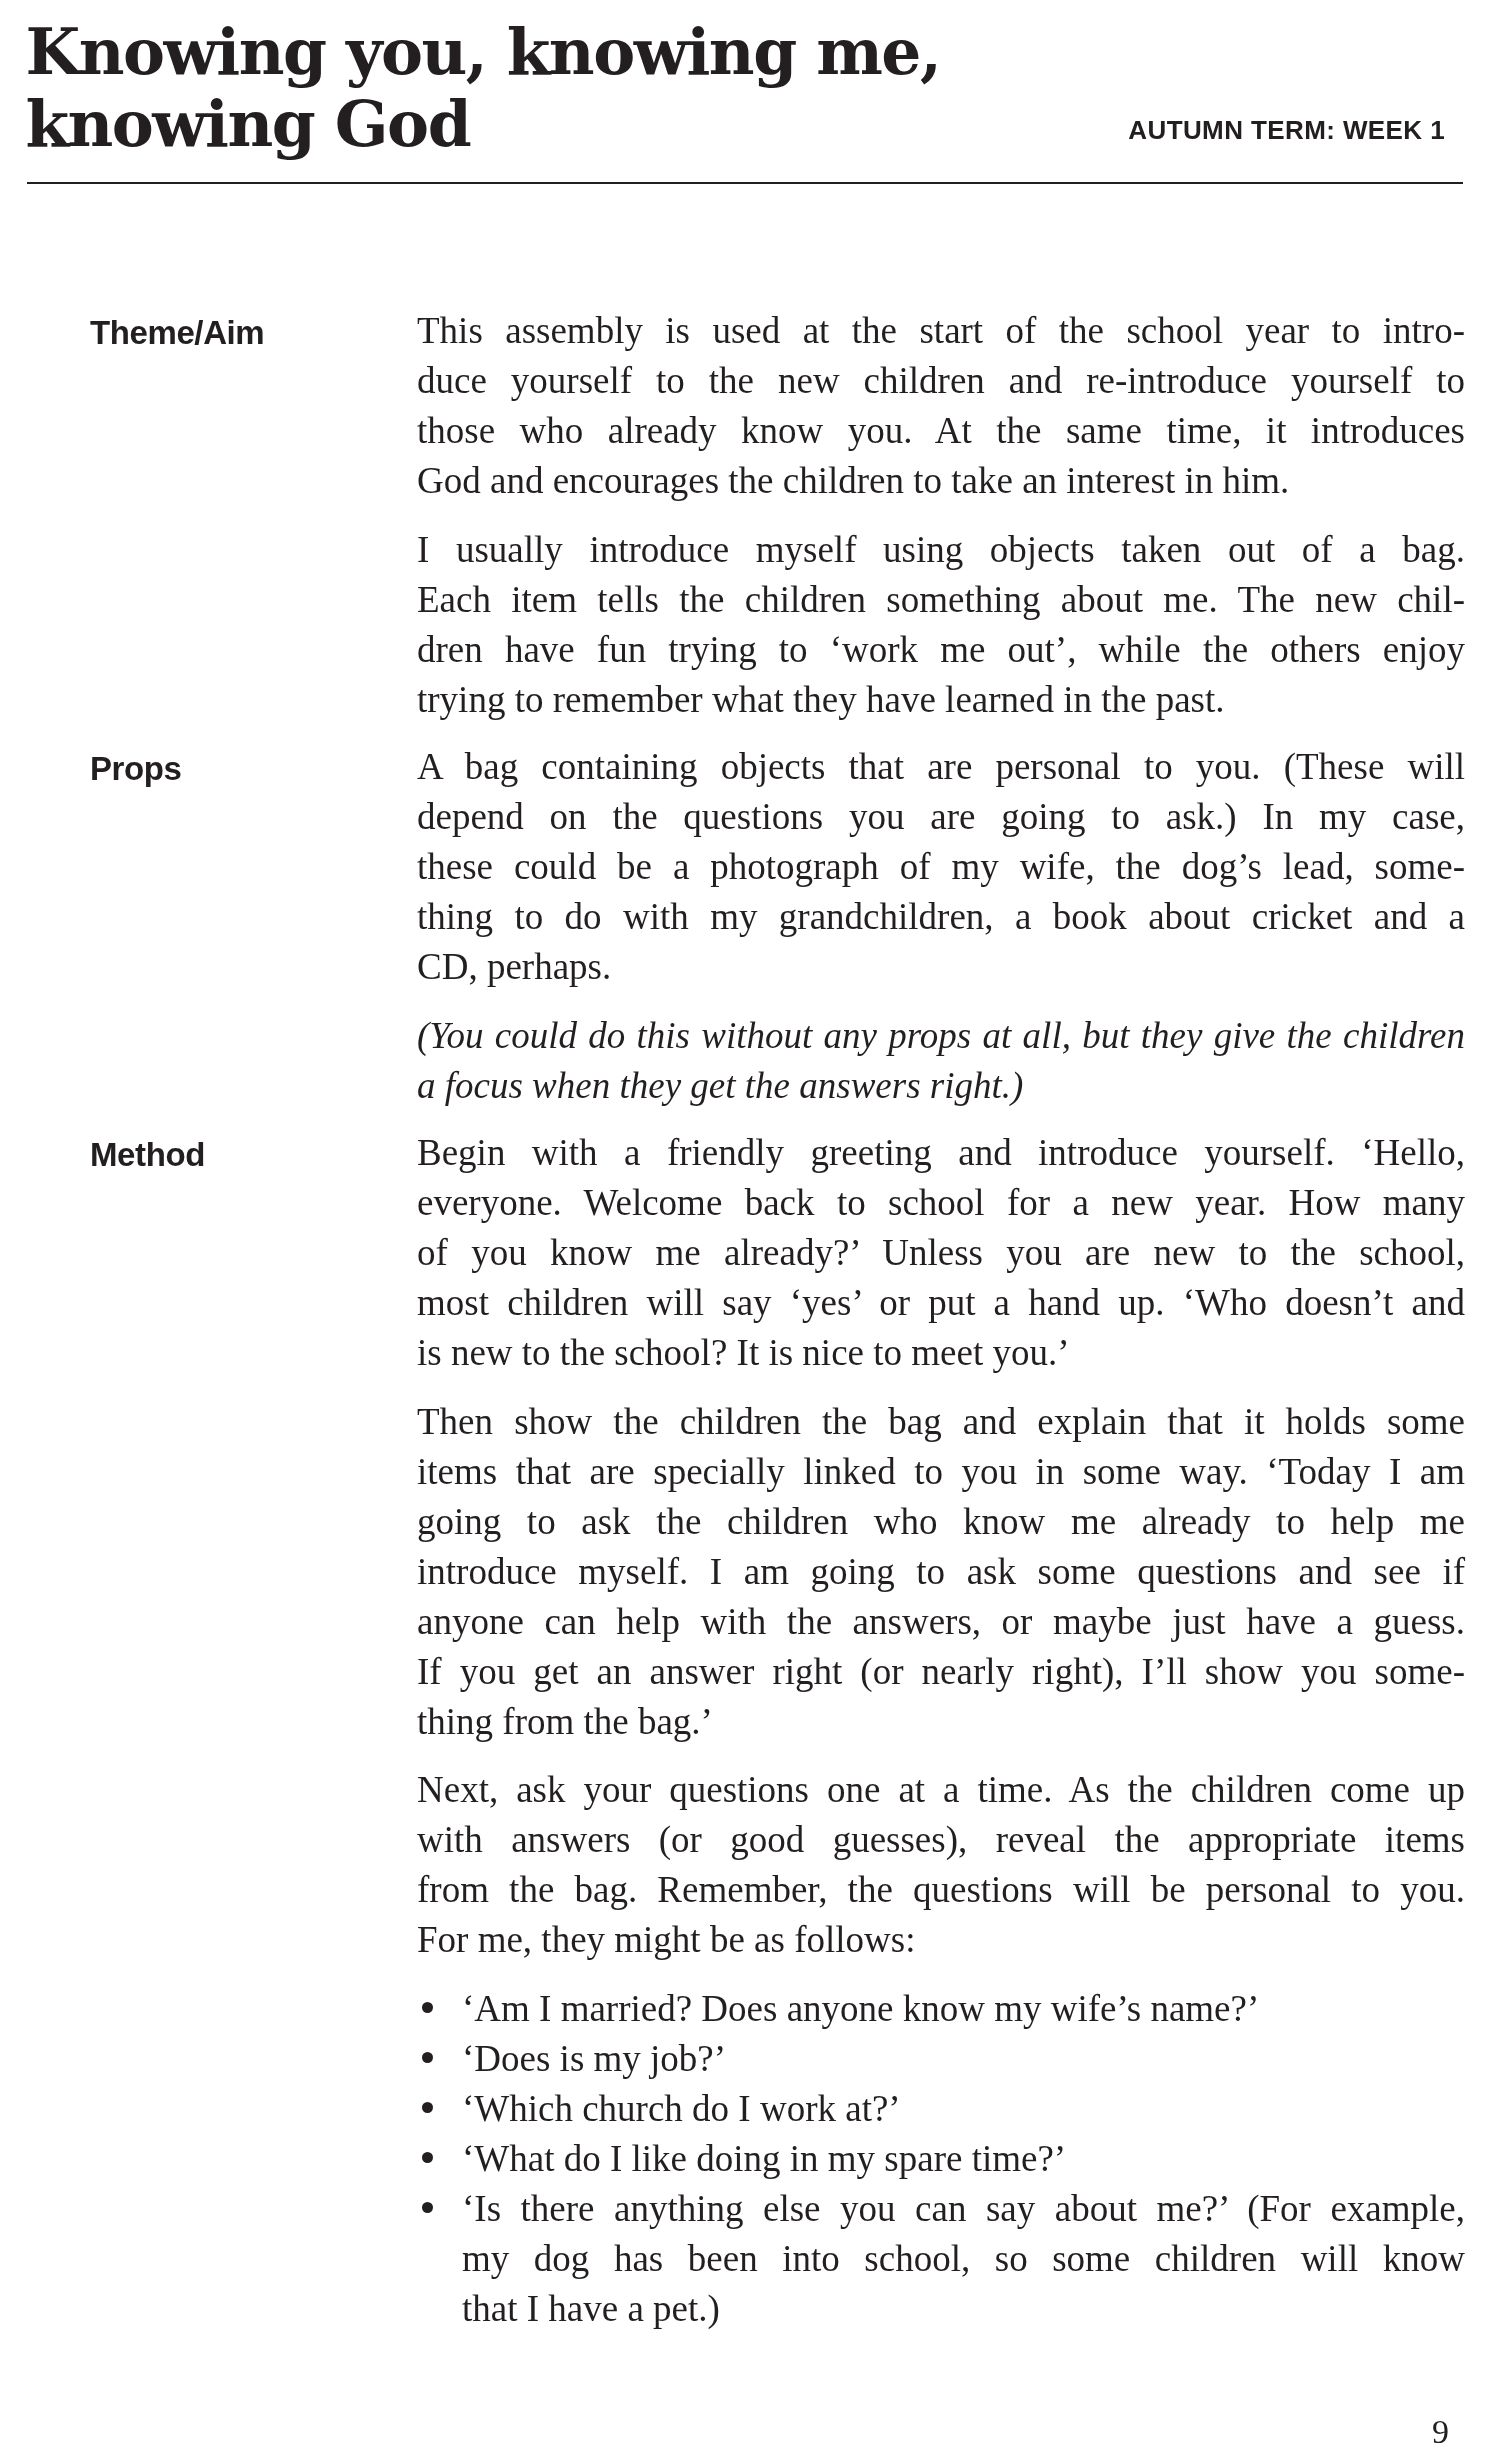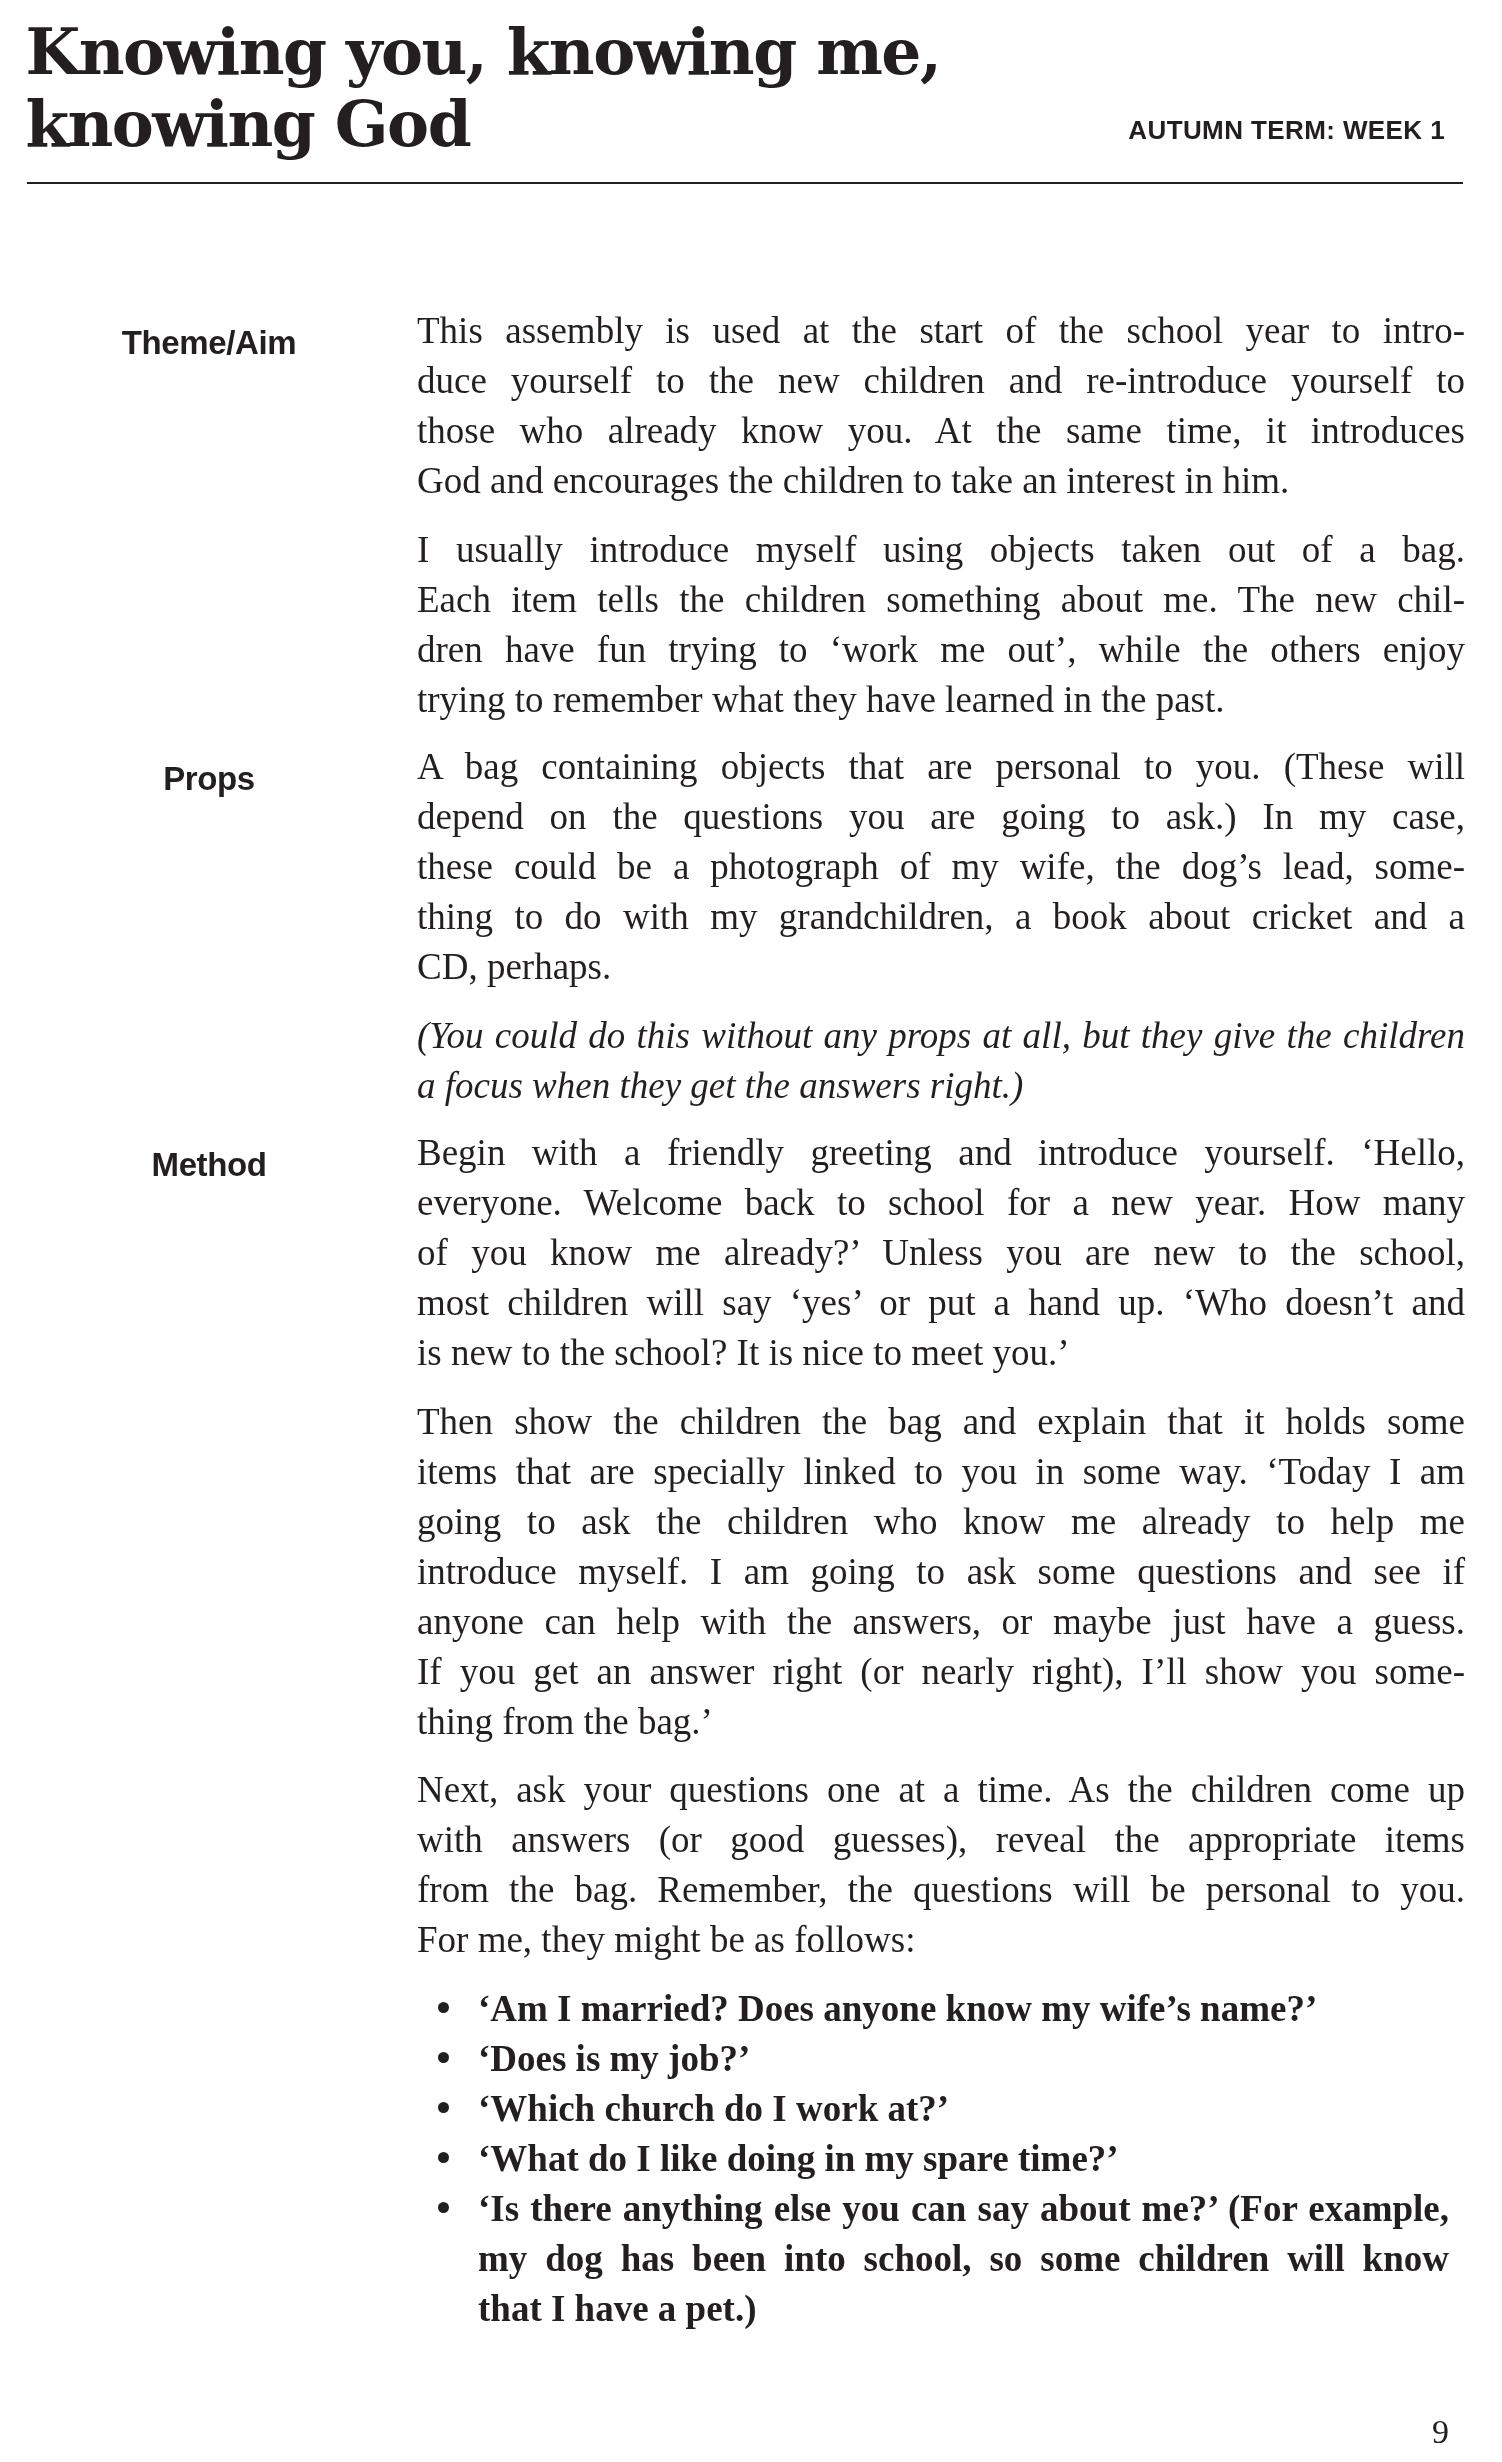--- a/index.html
+++ b/index.html
@@ -20,36 +20,36 @@
     font-size: 26px; line-height: 36px; letter-spacing: 0.4px;
     color: #231f20; white-space: nowrap;
   }
   .rule {
     position: absolute; left: 27px; top: 182px; width: 1436px; height: 2.2px;
     background: #231f20;
   }
 
   .section { position: absolute; left: 0; width: 1503px; }
   .label {
-    position: absolute; left: 90px; width: 238px; text-align: center;
+    position: absolute; left: 90px; width: 238px; text-align: left;
     font-family: "Liberation Sans", sans-serif; font-weight: bold;
     font-size: 33px; line-height: 50px; letter-spacing: -0.4px;
-    top: 12px; color: #231f20;
+    top: 2px; color: #231f20;
   }
   .content {
     position: absolute; left: 417px; width: 1048px; top: 0;
     font-family: "Liberation Serif", serif; font-size: 37px; line-height: 50px;
     color: #231f20;
   }
   .para { margin: 0 0 18.7px 0; }
   .line { display: block; white-space: nowrap; text-align: justify; text-align-last: justify; height: 50px; }
   .line.last { text-align-last: left; }
   .italic { font-style: italic; margin-top: 15px; }
 
-  .bullets { margin: 16px; padding: 0; list-style: none; font-weight: bold; }
+  .bullets { margin: 0; padding: 0; list-style: none; }
   .bullet-item { position: relative; padding-left: 45px; }
   .bullet-dot {
     position: absolute; left: 4.5px; top: 18px; width: 11.2px; height: 11.2px; border-radius: 50%;
     background: #231f20;
   }
 
   .page-number {
     position: absolute; right: 37px; top: 2412px;
     font-family: "Liberation Serif", serif; font-size: 34px; line-height: 39px; color: #231f20;
   }

